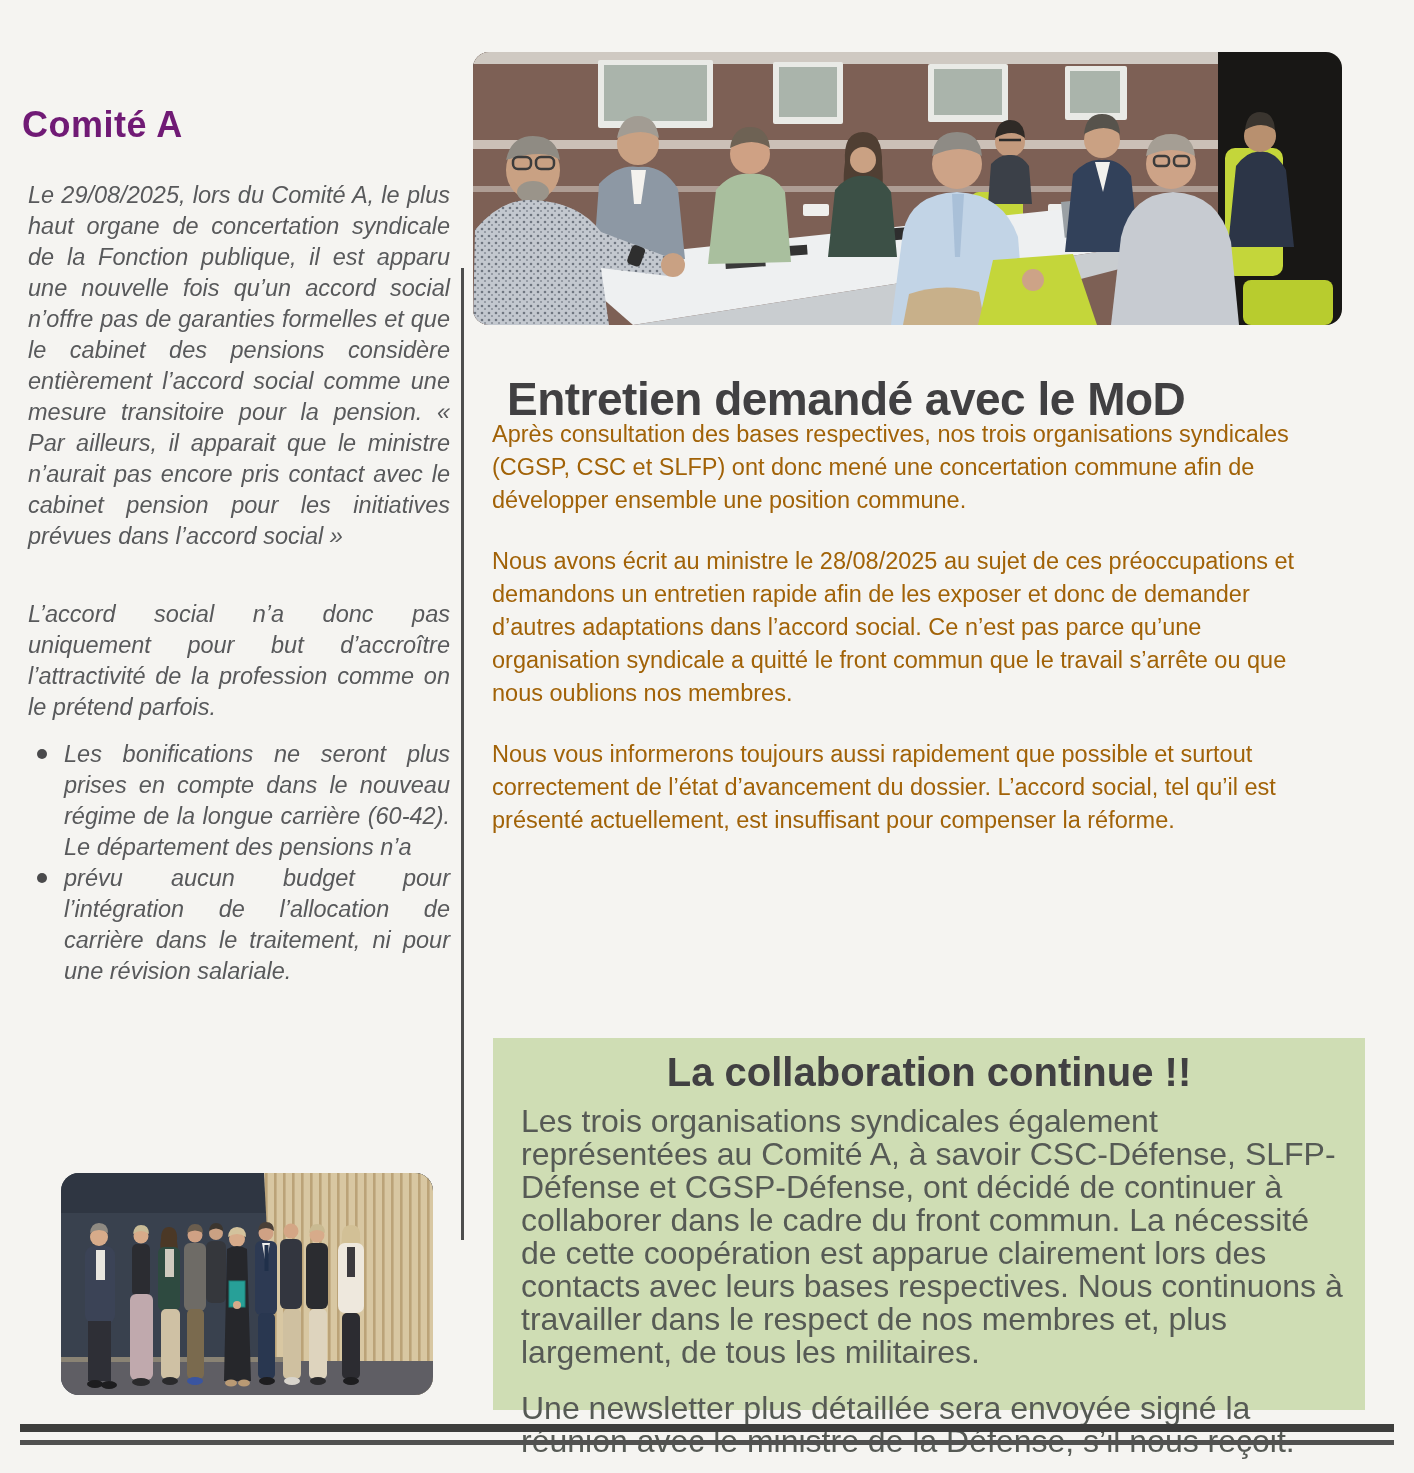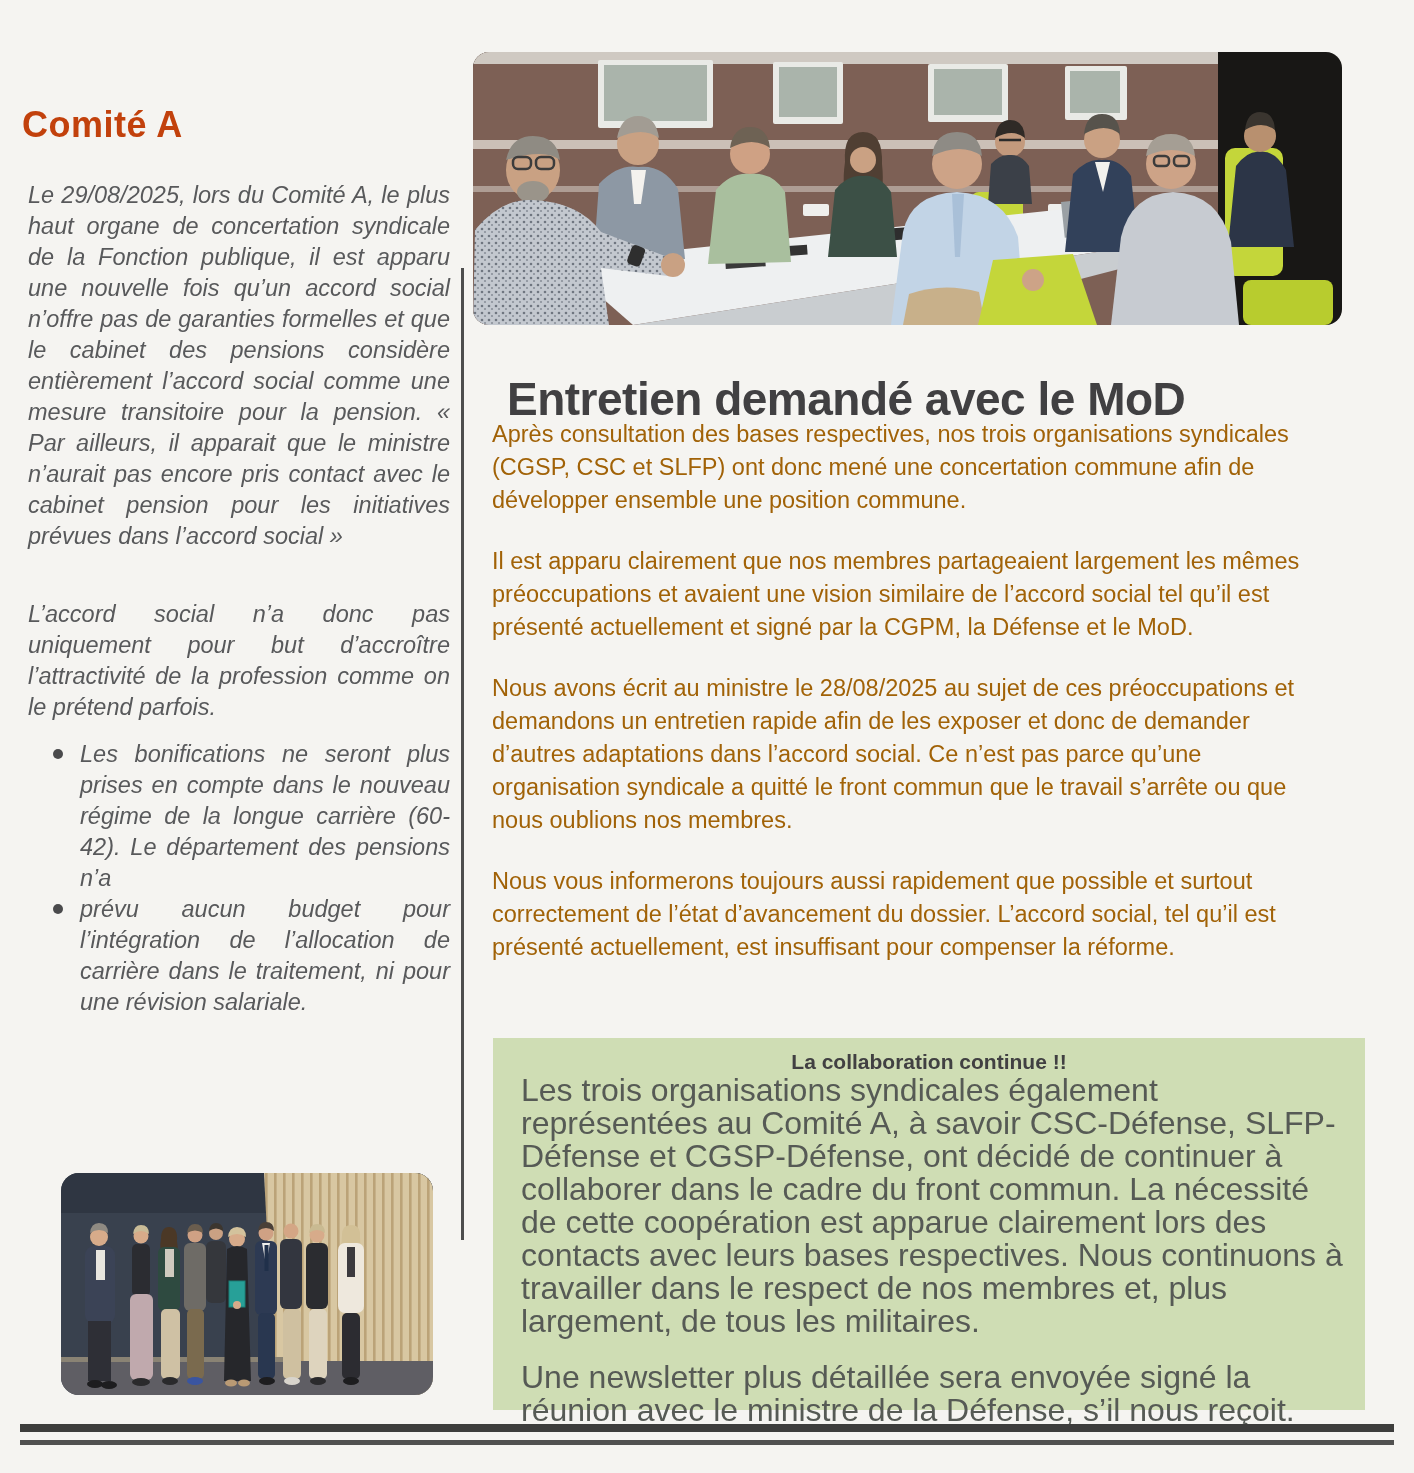--- a/index.html
+++ b/index.html
@@ -5,30 +5,30 @@
   html,body{margin:0;padding:0;background:#e9e8e5;}
   #page{
     position:relative;width:1414px;height:1473px;margin:0 auto;
     background:#f5f4f1;overflow:hidden;
     font-family:"Liberation Sans",sans-serif;
     -webkit-font-smoothing:antialiased;
   }
   
   .left-title{
     position:absolute;left:22px;top:104px;margin:0;
-    font-size:36px;font-weight:bold;color:#c2410c;letter-spacing:.5px;
+    font-size:36px;font-weight:bold;color:#701a75;letter-spacing:.5px;
   }
   .left-body{
     position:absolute;left:28px;top:180px;width:422px;
     font-size:23.5px;line-height:31px;color:#58595b;text-align:justify;font-style:italic;
   }
   .left-body p{margin:0 0 47px 0;}
   .left-body p.mb0{margin-bottom:0;}
   .left-body ul{list-style:none;margin:16px 0 0 0;padding:0 0 0 36px;}
-  .left-body li{position:relative;text-align:justify;margin-left:16px;}
+  .left-body li{position:relative;text-align:justify;}
   .left-body li::before{
     content:"";position:absolute;left:-27px;top:10px;
     width:10px;height:10px;border-radius:50%;background:#4a4a4c;
   }
   
   .left-photo{
     position:absolute;left:61px;top:1173px;width:372px;height:222px;
     border-radius:18px;overflow:hidden;
   }
   .right-photo{
@@ -50,22 +50,22 @@
     position:absolute;left:492px;top:418px;width:838px;
     font-size:23.5px;line-height:33px;color:#a16207;
   }
   .right-body p{margin:0 0 28px 0;}
   
   .highlight{
     position:absolute;left:493px;top:1038px;width:872px;height:372px;
     background:#cfddb4;box-sizing:border-box;padding:8px 20px 0 20px;
   }
   .highlight h2{
-    margin:4px 0 0 0;text-align:center;
-    font-size:21px;font-weight:bold;color:#414042;
+    margin:4px 0 10px 0;text-align:center;
+    font-size:40px;font-weight:bold;color:#414042;
   }
   .highlight p{
     margin:0 0 23px 8px;font-size:32px;line-height:33px;color:#565a55;
   }
   
   .rule-thick{position:absolute;left:20px;top:1424px;width:1374px;height:8px;background:#3d3d3c;}
   .rule-thin{position:absolute;left:20px;top:1440px;width:1374px;height:5px;background:#515150;}
 </style>
 </head>
 <body>
@@ -268,21 +268,20 @@
         <circle cx="200" cy="213" r="12" fill="#c9a183"></circle>
         <rect x="160" y="192" width="14" height="20" rx="4" fill="#2e2e2e" transform="rotate(20 160 192)"></rect>
       </g>
     </svg>
   </div>
 
   <h1 class="right-title">Entretien demandé avec le MoD</h1>
 
   <div class="right-body">
     <p>Après consultation des bases respectives, nos trois organisations syndicales (CGSP, CSC et SLFP) ont donc mené une concertation commune afin de développer ensemble une position commune.</p>
-    <p>Il est apparu clairement que nos membres partageaient largement les mêmes préoccupations et avaient une vision similaire de l’accord social tel qu’il est présenté actuellement et signé par la CGPM, la Défense et le MoD.</p>
     <p>Nous avons écrit au ministre le 28/08/2025 au sujet de ces préoccupations et demandons un entretien rapide afin de les exposer et donc de demander d’autres adaptations dans l’accord social. Ce n’est pas parce qu’une organisation syndicale a quitté le front commun que le travail s’arrête ou que nous oublions nos membres.</p>
     <p>Nous vous informerons toujours aussi rapidement que possible et surtout correctement de l’état d’avancement du dossier. L’accord social, tel qu’il est présenté actuellement, est insuffisant pour compenser la réforme.</p>
   </div>
 
   <div class="highlight">
     <h2>La collaboration continue !!</h2>
     <p>Les trois organisations syndicales également représentées au Comité A, à savoir CSC-Défense, SLFP-Défense et CGSP-Défense, ont décidé de continuer à collaborer dans le cadre du front commun. La nécessité de cette coopération est apparue clairement lors des contacts avec leurs bases respectives. Nous continuons à travailler dans le respect de nos membres et, plus largement, de tous les militaires.</p>
     <p>Une newsletter plus détaillée sera envoyée signé la réunion avec le ministre de la Défense, s’il nous reçoit.</p>
   </div>
 

